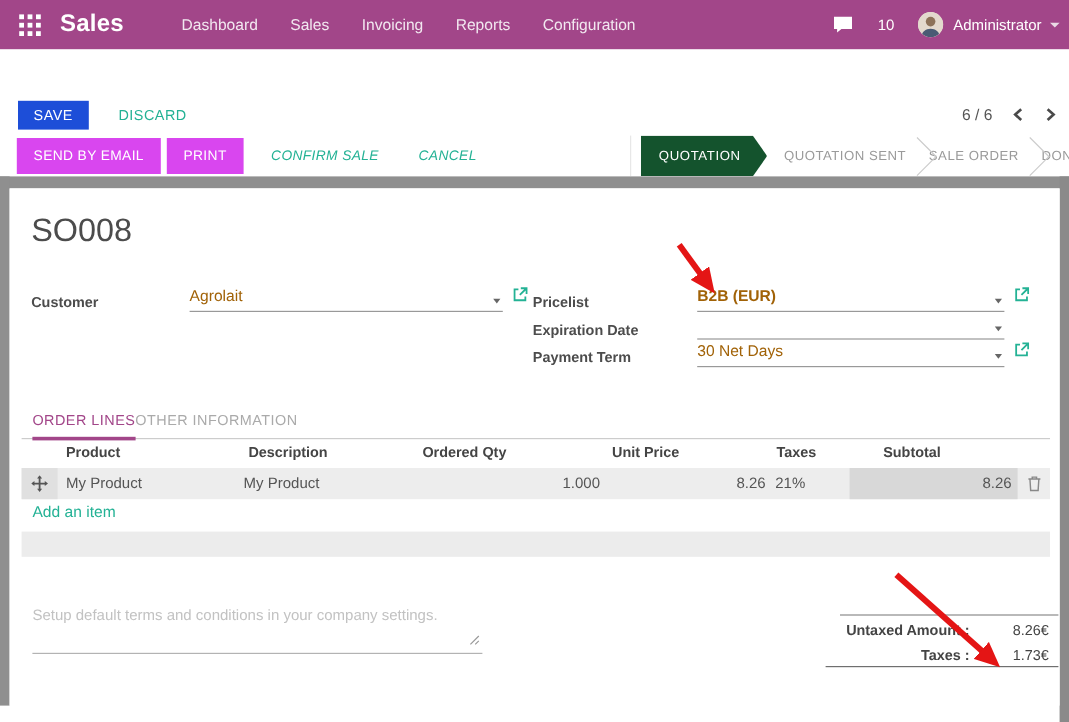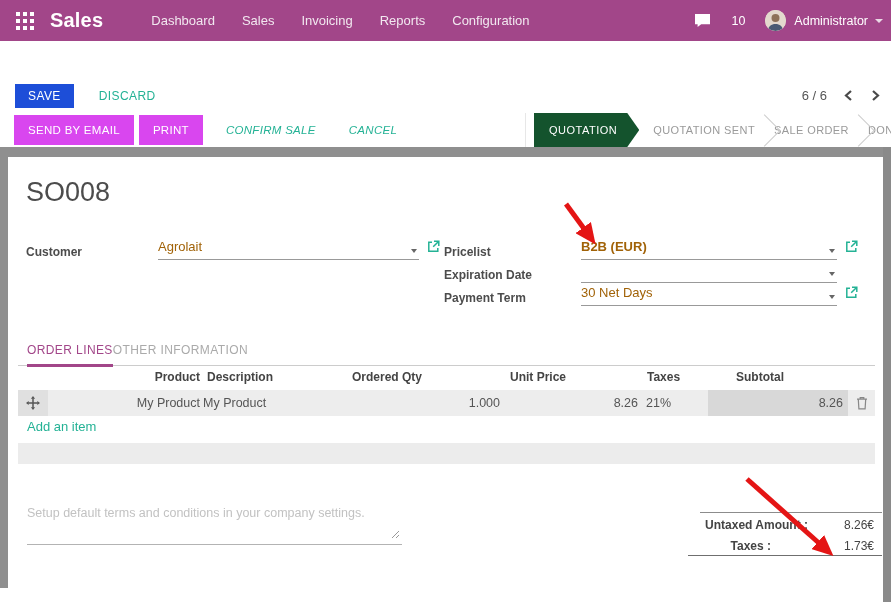--- a/index.html
+++ b/index.html
@@ -74,21 +74,21 @@
   .tab { font-size:12px; letter-spacing:.4px; padding-bottom:7px; cursor:pointer; color:#aaa; }
   .tab.active { color:#a24689; border-bottom:3px solid #a24689; margin-bottom:-2px; }
 
   
   .olines { position:absolute; left:10px; top:207px; width:857px; }
   .t-head, .t-row { display:flex; height:26px; align-items:center; }
   .t-head { font-weight:bold; font-size:12px; color:#444; }
   .t-row { background:#ededed; font-size:12.5px; color:#555; cursor:pointer; }
   .c-handle { width:30px; flex:none; align-self:stretch; display:flex; align-items:center; justify-content:center; }
   .t-row .c-handle { background:#e0e0e0; cursor:move; }
-  .c-prod { width:152px; flex:none; padding-left:7px;text-align:right; }
+  .c-prod { width:152px; flex:none; padding-left:7px; }
   .c-desc { width:145px; flex:none; padding-left:3px; }
   .c-qty { width:158px; flex:none; padding-left:7px; }
   .t-row .c-qty { text-align:right; padding-right:3px; }
   .c-price { width:137px; flex:none; padding-left:7px; }
   .t-row .c-price { text-align:right; padding-right:2px; }
   .c-tax { width:68px; flex:none; padding-left:7px; }
   .t-row .c-tax { padding-left:6px; }
   .c-sub { width:140px; flex:none; padding-left:7px; }
   .t-row .c-sub { background:#d8d8d8; text-align:right; padding:0 5px; align-self:stretch; line-height:26px; }
   .c-trash { width:27px; flex:none; display:flex; align-items:center; justify-content:center; cursor:pointer; }
@@ -303,21 +303,21 @@
             <path d="M8 1L1 8M8 5L5 8" stroke="#999" stroke-width="1" fill="none"></path>
           </svg>
         </span>
       </div>
 
       <div class="hr1"></div>
       <div class="tot-row" style="top:358px;">
         <span class="tot-label">Untaxed Amount :</span>
         <span class="tot-val">8.26€</span>
       </div>
-      <div class="tot-row" style="top:379px;gap:37px;">
+      <div class="tot-row" style="top:379px;">
         <span class="tot-label">Taxes :</span>
         <span class="tot-val">1.73€</span>
       </div>
       <div class="hr2"></div>
     </div>
   </div>
 
   <svg class="annotations">
     <defs>
       <marker id="arrowhead" markerWidth="4.2" markerHeight="3.8" refX="0.6" refY="1.9" orient="auto">

